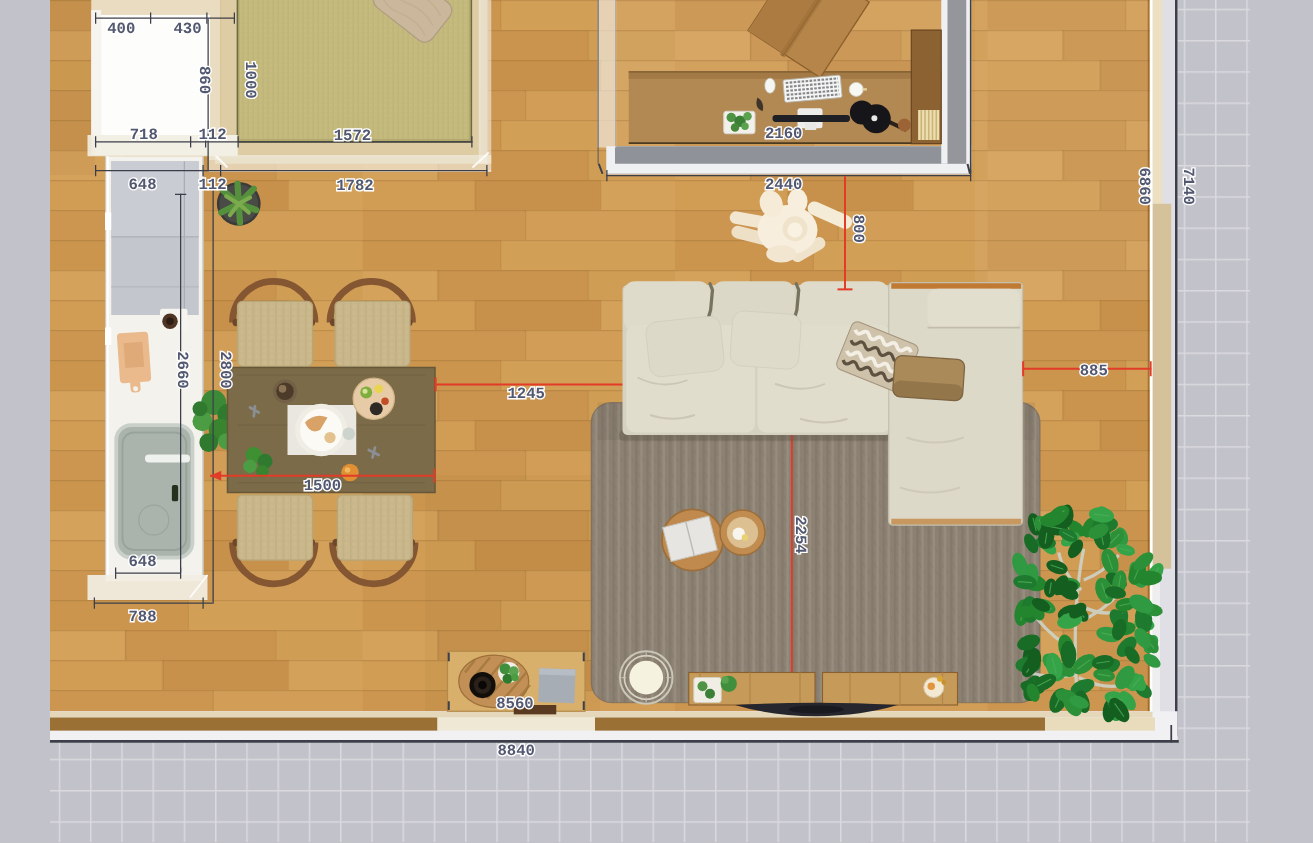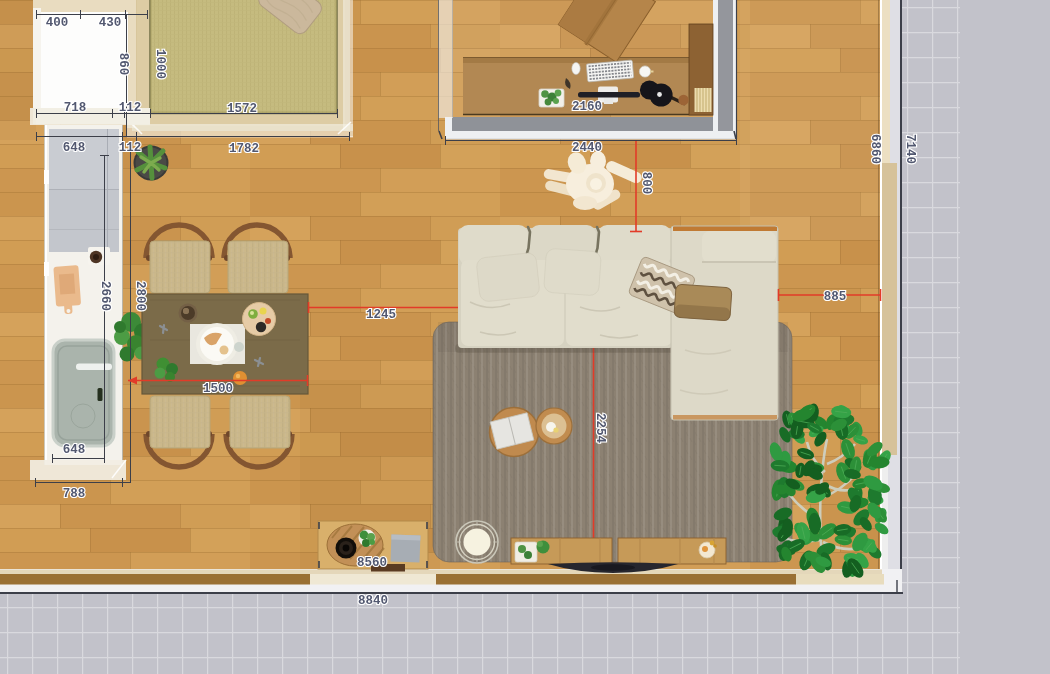--- a/index.html
+++ b/index.html
@@ -1,16 +1,16 @@
 <!DOCTYPE html>
 <html><head>
 <meta charset="utf-8">
 <style>
 html,body{margin:0;padding:0;background:#c2c2ca;}
-#stage{width:960px;height:674px;overflow:hidden;position:relative;font-family:"Liberation Mono",monospace;}
+#stage{width:960px;height:674px;overflow:hidden;position:relative;font-family:"Liberation Mono",monospace;padding-left:40px;}
 text{font-family:"Liberation Mono",monospace;font-size:12.5px;font-weight:bold;fill:#525870;stroke:#ffffff;stroke-width:2.2px;paint-order:stroke;}
 </style>
 </head>
 <body>
 <div id="stage">
 <svg width="1050" height="674" viewBox="0 0 1050 674" xmlns="http://www.w3.org/2000/svg">
 <defs>
 <pattern id="grid" width="25" height="25" patternUnits="userSpaceOnUse" patternTransform="translate(7,7)">
   <rect width="25" height="25" fill="#c2c2ca"></rect>
   <path d="M0,0.6 H25 M0.6,0 V25" stroke="#ffffff" stroke-opacity="0.38" stroke-width="1.2" fill="none"></path>

